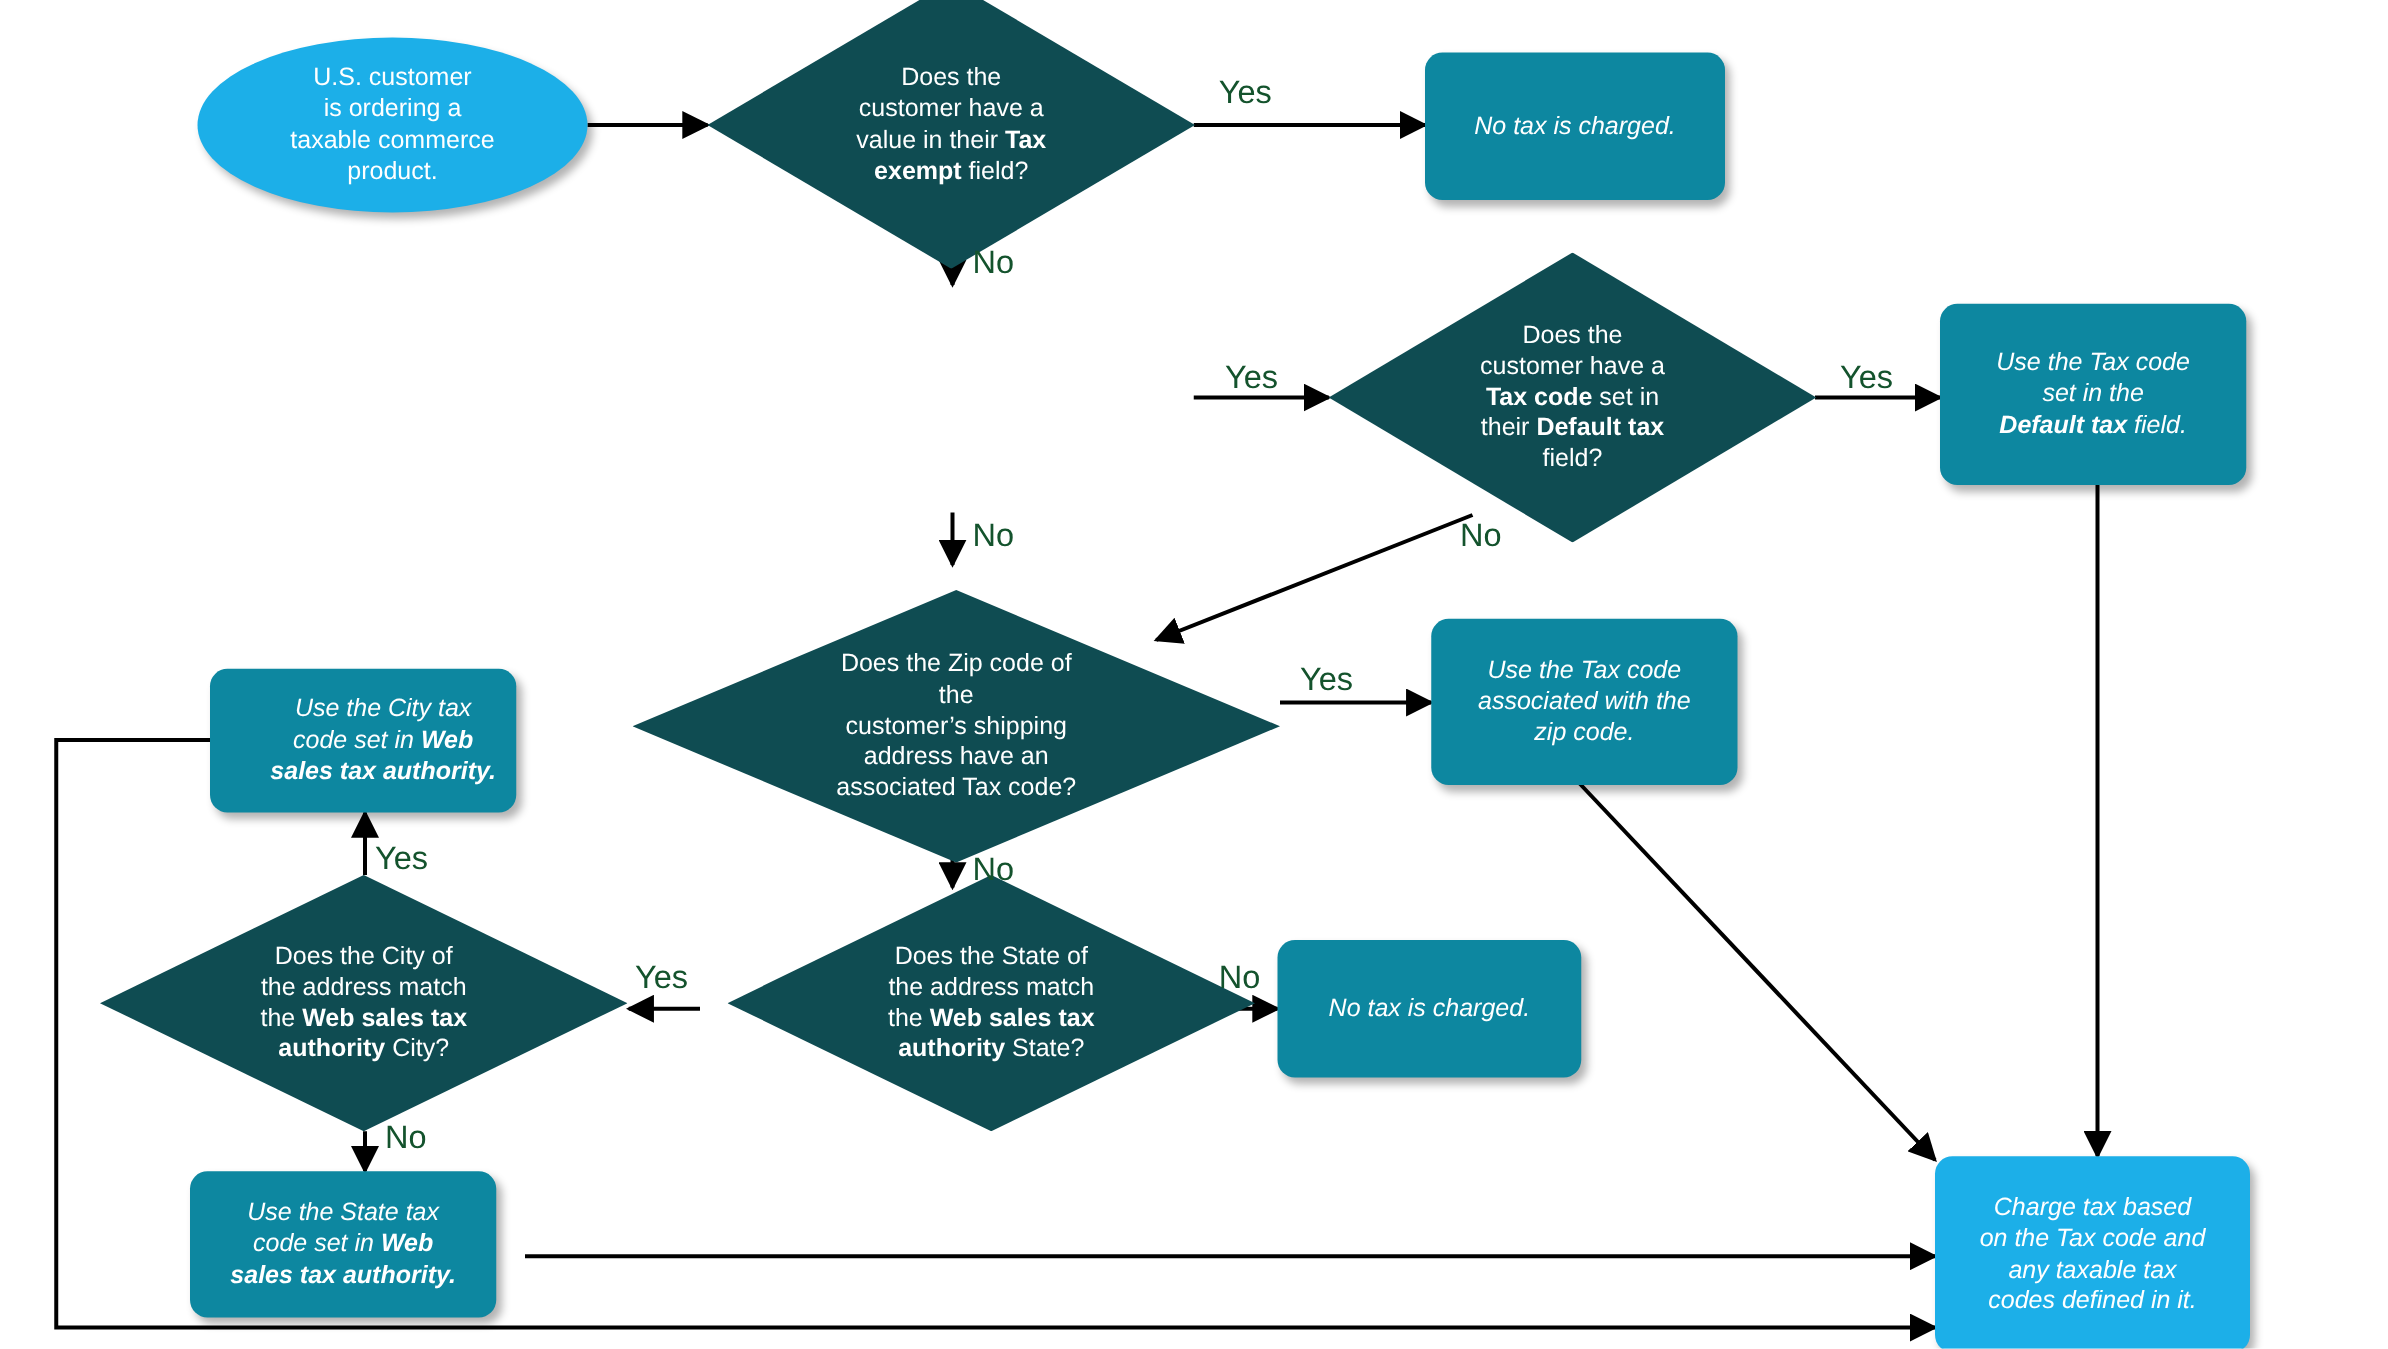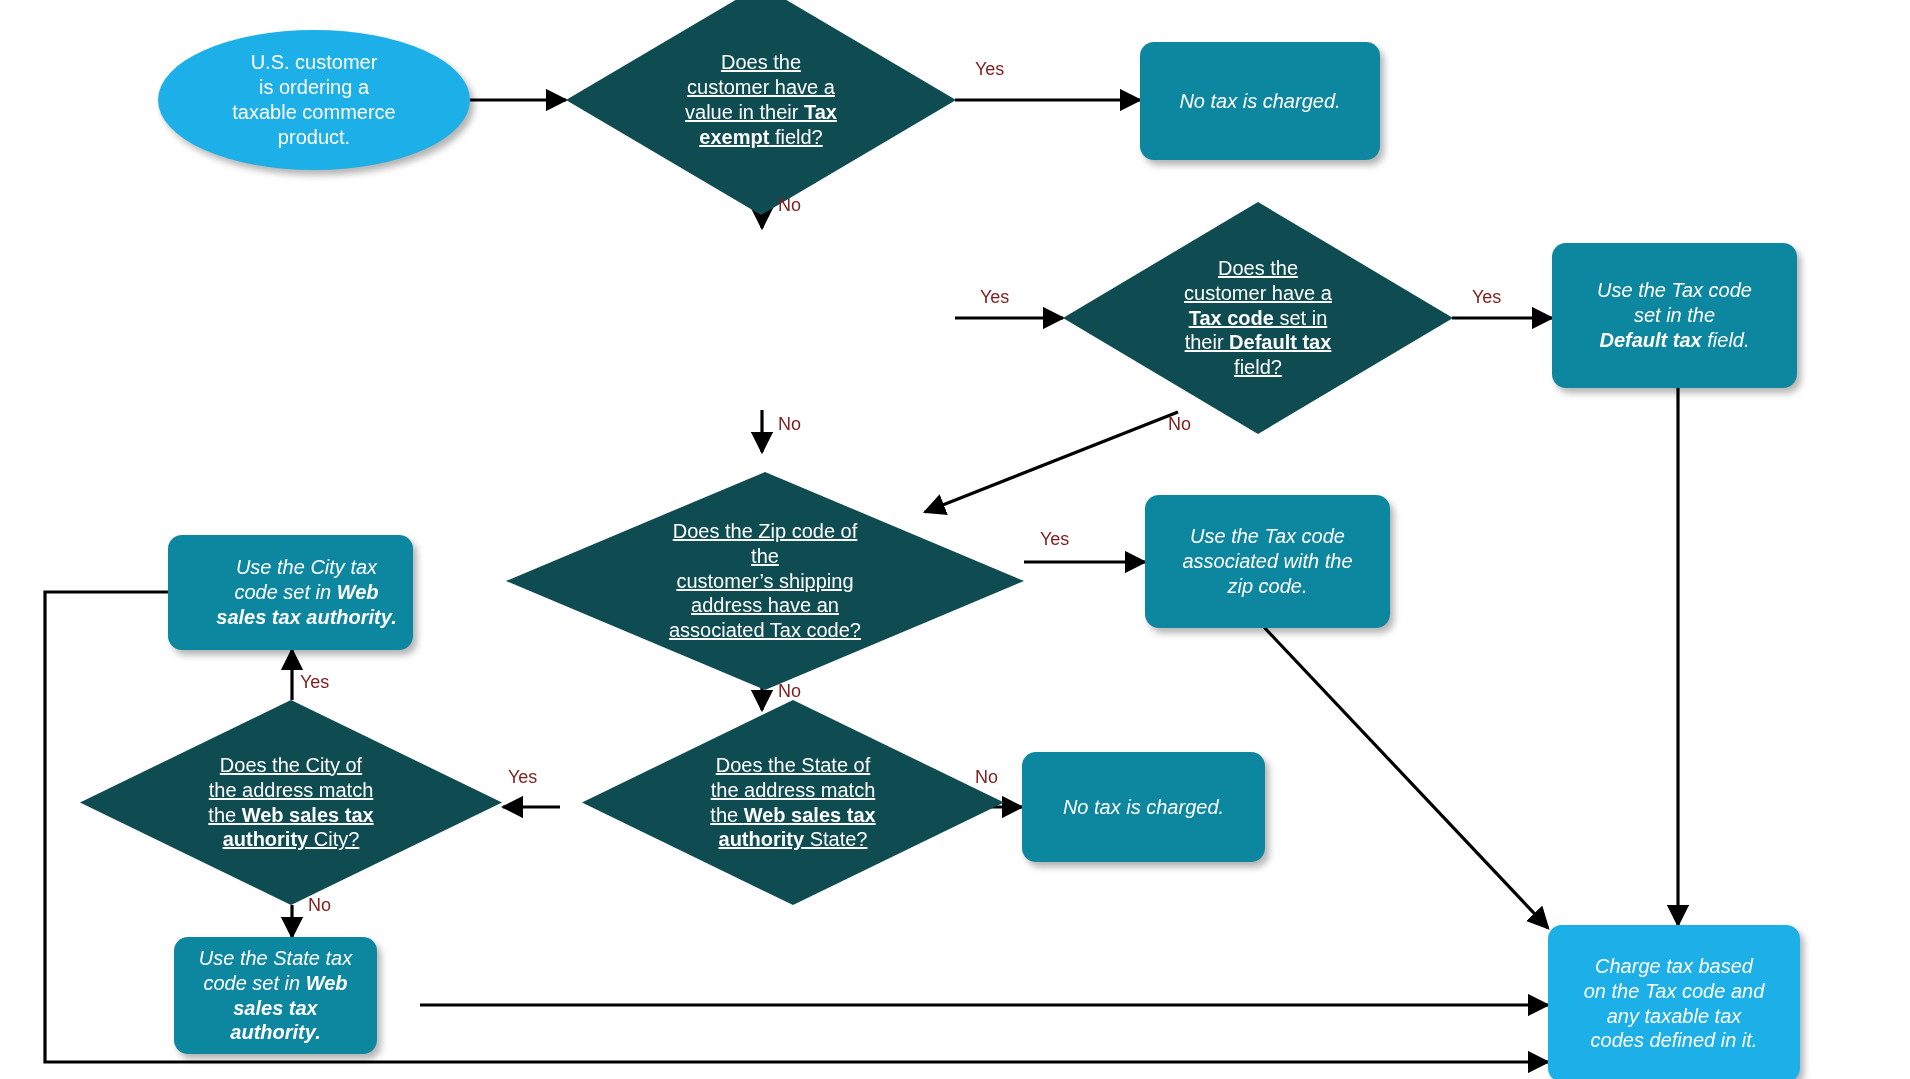--- a/index.html
+++ b/index.html
@@ -53,41 +53,41 @@
     font-size: 20px;
   }
 
   
   .diamond {
     background: #0F4C52;
     clip-path: polygon(50% 0%, 100% 50%, 50% 100%, 0% 50%);
     filter: drop-shadow(4px 5px 5px rgba(0,0,0,0.33));
     font-size: 20px;
   }
-  .diamond .txt { padding: 0 14%; text-decoration: underline; }
+  .diamond .txt { padding: 0 14%; }
 
   
   .box {
     background: #0D87A0;
     border-radius: 14px;
     box-shadow: 4px 5px 7px rgba(0,0,0,0.30);
     font-size: 20px;
   }
   .box .txt { padding: 0 14px; font-style: italic; }
 
   
   .box.light {
     background: #1CAFE8;
   }
 
   
   .edge-label {
     position: absolute;
-    color: #7f1d1d;
-    font-size: 18px;
+    color: #14532d;
+    font-size: 26px;
     line-height: 1;
     white-space: nowrap;
     z-index: 4;
   }
 
   b { font-weight: bold; }
 </style>
 </head>
 <body>
 
@@ -180,21 +180,21 @@
   </div>
 
   <div class="node diamond" style="left:582px; top:700px; width:422px; height:205px;">
     <span class="txt">Does the State of<br>the address match<br>the <b>Web sales tax<br>authority</b> State?</span>
   </div>
 
   <div class="node box" style="left:1022px; top:752px; width:243px; height:110px;">
     <span class="txt">No tax is charged.</span>
   </div>
 
-  <div class="node box" style="left:174px; top:937px; width:203px; height:117px;">
+  <div class="node box" style="left:152px; top:937px; width:245px; height:117px;">
     <span class="txt">Use the State tax<br>code set in <b>Web<br>sales tax authority.</b></span>
   </div>
 
   <div class="node box light" style="left:1548px; top:925px; width:252px; height:157px;">
     <span class="txt">Charge tax based
 on the Tax code and
 any taxable tax
 codes defined in it.</span>
   </div>
 

